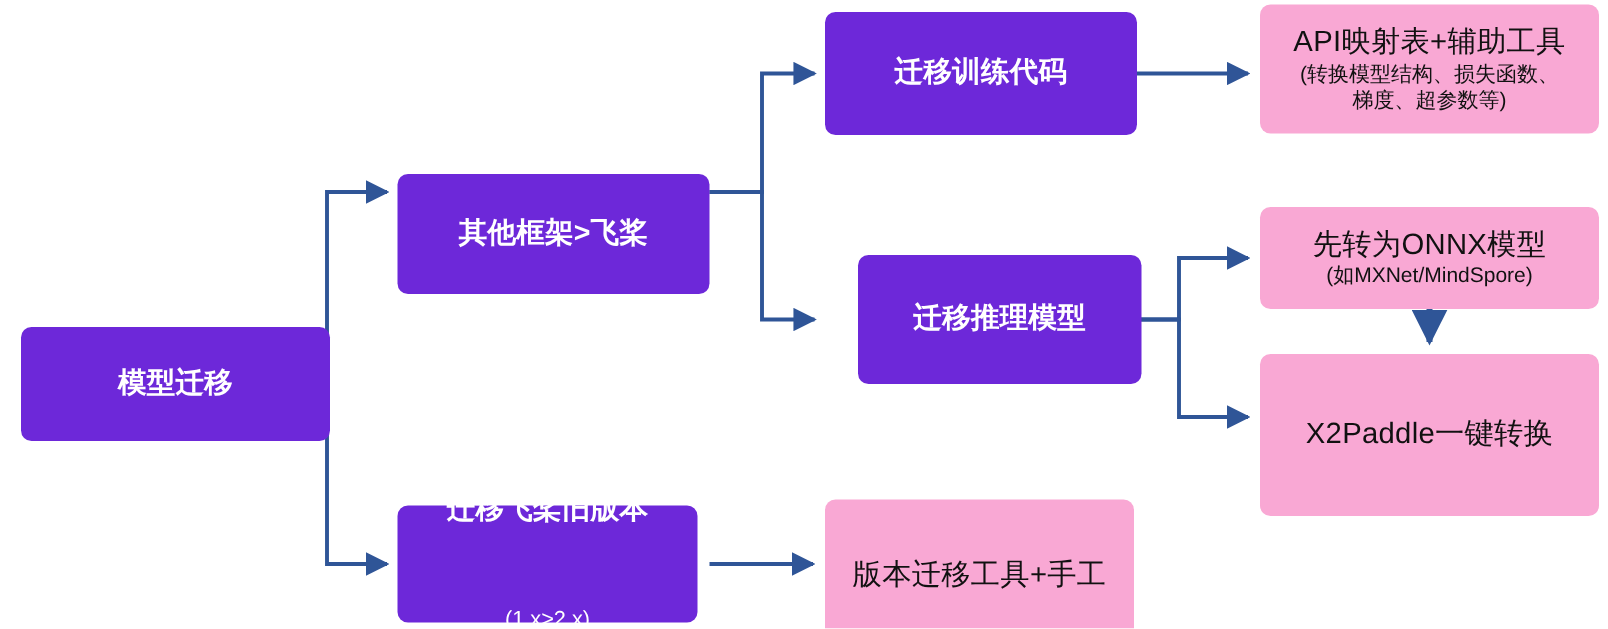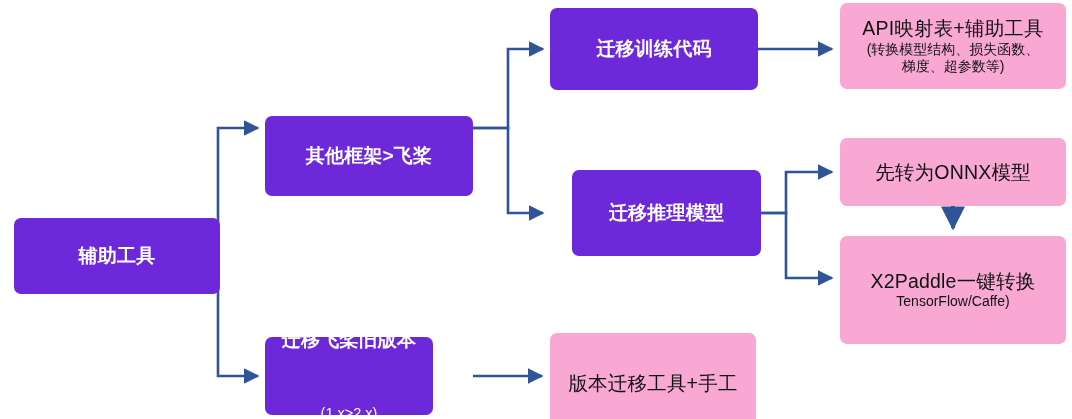--- a/index.html
+++ b/index.html
@@ -63,21 +63,21 @@
   }
   .node.dark .sub {
     font-size: 14.5px;
     margin-top: 42px;
   }
   .sub .ln { display: block; white-space: nowrap; }
 
   
   #n-root      { left: 14px;  top: 218px; width: 206px; height: 76px; }
   #n-otherfw   { left: 265px; top: 88px;  width: 208px; height: 80px; margin-top: 28px; }
-  #n-oldver    { left: 265px; top: 337px; width: 168px; height: 78px; gap: 12px; }
+  #n-oldver    { left: 265px; top: 337px; width: 200px; height: 78px; gap: 12px; }
   #n-traincode { left: 550px; top: 8px;   width: 208px; height: 82px; }
   #n-infermodel{ left: 572px; top: 170px; width: 189px; height: 86px; }
   #n-verTool   { left: 550px; top: 333px; width: 206px; height: 100px; }
   #n-apimap    { left: 840px; top: 3px;   width: 226px; height: 86px; }
   #n-onnx      { left: 840px; top: 138px; width: 226px; height: 68px; align-items: center; }
   #n-x2paddle  { left: 840px; top: 236px; width: 226px; height: 108px; }
 </style>
 </head>
 <body>
 
@@ -111,21 +111,21 @@
 
       <path d="M 758 213 H 786 V 278 H 832" marker-end="url(#arrow)"></path>
 
       <path d="M 953 206 V 228" stroke-width="4" marker-end="url(#arrow)"></path>
 
       <path d="M 473 376 H 542" marker-end="url(#arrow)"></path>
     </g>
   </svg>
 
   <div class="node dark" id="n-root">
-    <span class="title">辅助工具</span>
+    <span class="title">模型迁移</span>
   </div>
 
   <div class="node dark" id="n-otherfw">
     <span class="title">其他框架&gt;飞桨</span>
   </div>
 
   <div class="node dark" id="n-oldver">
     <span class="title">迁移飞桨旧版本</span>
     <span class="sub">(1.x&gt;2.x)</span>
   </div>
@@ -145,22 +145,22 @@
   <div class="node light" id="n-apimap">
     <span class="title">API映射表+辅助工具</span>
     <span class="sub">
       <span class="ln">(转换模型结构、损失函数、</span>
       <span class="ln">梯度、超参数等)</span>
     </span>
   </div>
 
   <div class="node light" id="n-onnx">
     <span class="title">先转为ONNX模型</span>
+    <span class="sub">(如MXNet/MindSpore)</span>
   </div>
 
   <div class="node light" id="n-x2paddle">
     <span class="title">X2Paddle一键转换</span>
     <span class="sub">
-      <span class="ln">TensorFlow/Caffe)</span>
     </span>
   </div>
 
 </div>
 
 </body></html>

